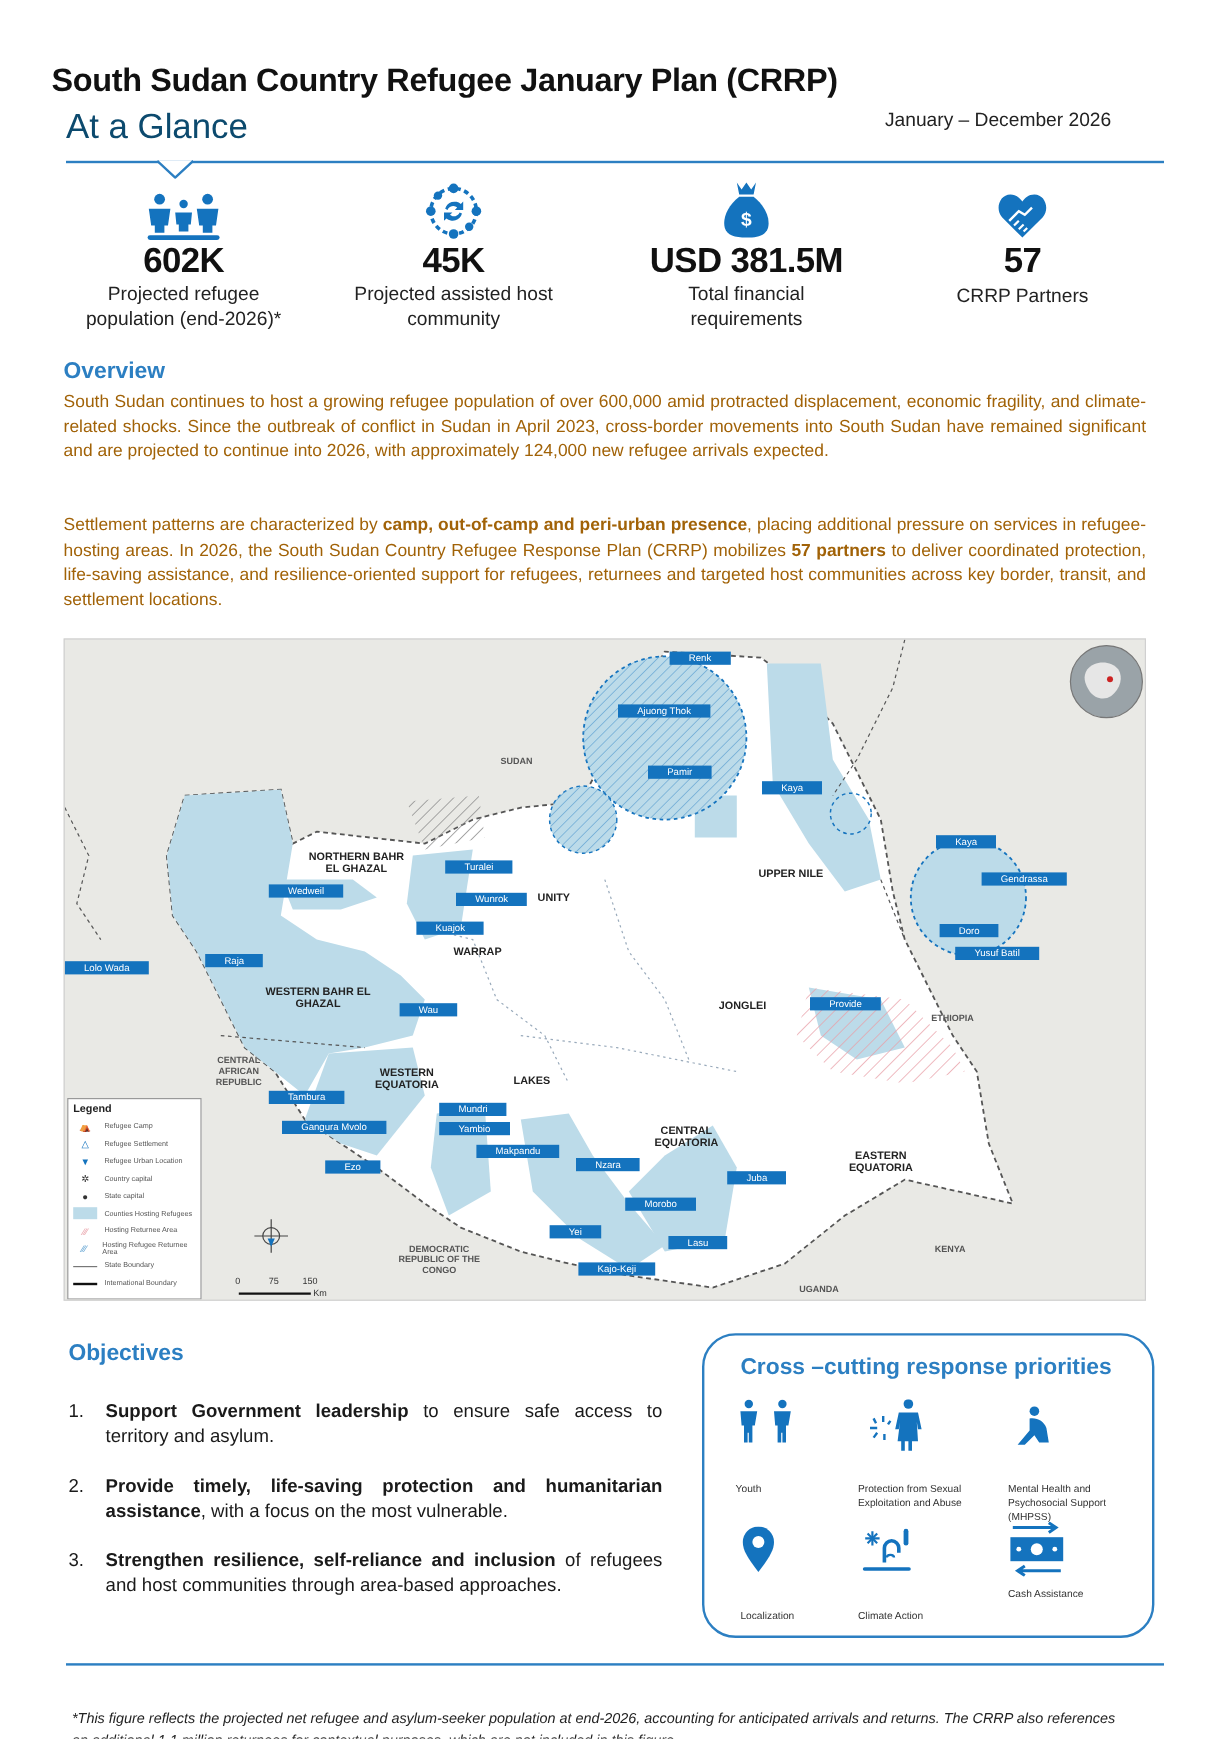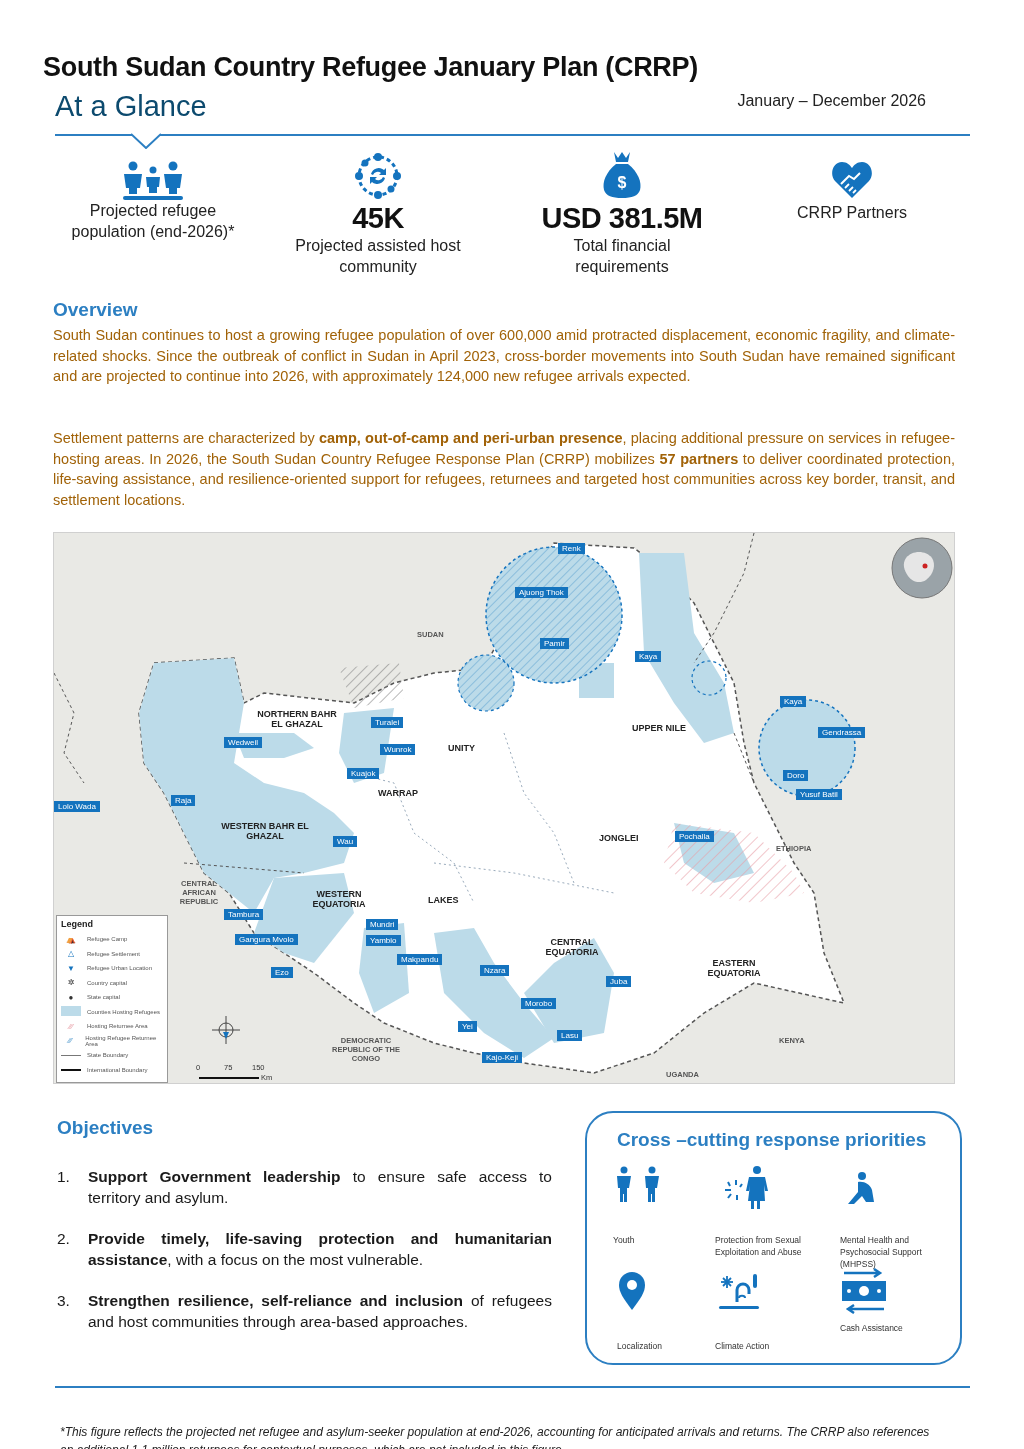--- a/index.html
+++ b/index.html
@@ -11,21 +11,21 @@
   .topline { left: 55px; top: 134px; width: 915px; height: 2px; background: #2c7fc2; }
   .notch { left: 131px; top: 133px; width: 30px; height: 16px; }
   .kpi { top: 150px; width: 210px; text-align: center; }
   .kpi .icon { height: 50px; display: flex; justify-content: center; align-items: flex-end; }
   .kpi .val { font-size: 29px; font-weight: bold; color: #111; margin-top: 2px; letter-spacing: -0.5px; }
   .kpi .lbl { font-size: 16px; color: #222; line-height: 21px; margin-top: 2px; }
   .section-h { font-size: 19px; font-weight: bold; color: #2c7fc2; }
   .para { font-size: 14.5px; line-height: 20.6px; text-align: justify; color: #a16207; }
   .map { left: 53px; top: 532px; width: 902px; height: 552px; background: #e9e9e5; border: 1px solid #d0d0d0; overflow: hidden; }
   .map svg { position: absolute; left: 0; top: 0; }
-  .mlabel { position: absolute; background: #1473be; color: #fff; font-size: 8px; padding: 1px 4px; white-space: nowrap; }
+  .mlabel { position: absolute; background: #1473be; color: #fff; font-size: 8px; padding: 1px 16px; white-space: nowrap; }
   .mstate { position: absolute; font-size: 9px; font-weight: bold; color: #222; text-align: center; line-height: 10px; white-space: nowrap; }
   .mcountry { position: absolute; font-size: 7.5px; font-weight: bold; color: #555; text-align: center; line-height: 9px; white-space: nowrap; }
   .legend { position: absolute; left: 2px; top: 382px; width: 112px; height: 168px; background: #fff; border: 1px solid #999; font-size: 6px; color: #555; padding: 3px 4px; }
   .legend .lh { font-size: 9px; font-weight: bold; color: #222; margin-bottom: 3px; }
   .legend .li { display: flex; align-items: center; height: 14.5px; }
   .legend .sw { width: 20px; margin-right: 6px; text-align: center; color: #1473be; font-size: 8px; }
   .obj-list { left: 57px; top: 1166px; width: 495px; }
   .obj { display: flex; font-size: 15.5px; line-height: 21px; margin-bottom: 20px; }
   .obj .num { width: 31px; flex-shrink: 0; }
   .obj .txt { text-align: justify; }
@@ -53,20 +53,21 @@
     <svg width="64" height="40" viewBox="0 0 64 40">
       <circle cx="12" cy="6" r="4.5" fill="#1473be"></circle>
         <circle cx="32" cy="10" r="3.5" fill="#1473be"></circle>
         <circle cx="52" cy="6" r="4.5" fill="#1473be"></circle>
       <path d="M3 14 h18 l-2 14 h-3 v6 h-8 v-6 h-3z" fill="#1473be"></path>
       <path d="M25 17 h14 l-1 10 h-2 v6 h-8 v-6 h-2z" fill="#1473be"></path>
       <path d="M43 14 h18 l-2 14 h-3 v6 h-8 v-6 h-3z" fill="#1473be"></path>
       <rect x="2" y="36" width="60" height="4" rx="2" fill="#1473be"></rect>
     </svg>
   </div>
+  <div class="val">602K</div>
   <div class="lbl" style="width:190px;margin:0 auto">Projected refugee population (end-2026)*</div>
 </div>
 <div class="abs kpi" style="left:273px">
   <div class="icon">
     <svg width="48" height="48" viewBox="0 0 48 48">
       <circle cx="24" cy="24" r="19" fill="none" stroke="#1473be" stroke-width="3" stroke-dasharray="4 3"></circle>
       <circle cx="24" cy="5" r="4" fill="#1473be"></circle>
         <circle cx="5" cy="24" r="4" fill="#1473be"></circle>
         <circle cx="43" cy="24" r="4" fill="#1473be"></circle>
         <circle cx="24" cy="43" r="4" fill="#1473be"></circle>
@@ -90,20 +91,21 @@
   <div class="lbl" style="width:130px;margin:0 auto">Total financial requirements</div>
 </div>
 <div class="abs kpi" style="left:747px">
   <div class="icon">
     <svg width="42" height="40" viewBox="0 0 42 40">
       <path d="M21 38 L4 21 C-2 14 2 2 11 2 C16 2 19 5 21 8 C23 5 26 2 31 2 C40 2 44 14 38 21z" fill="#1473be"></path>
       <path d="M10 24 l8 -8 l5 3 l6 -6" fill="none" stroke="#fff" stroke-width="2"></path>
       <path d="M14 28 l4 -4 M18 31 l4 -4 M22 33 l3 -3" stroke="#fff" stroke-width="1.8"></path>
     </svg>
   </div>
+  <div class="val">57</div>
   <div class="lbl">CRRP Partners</div>
 </div>
 
 <div class="abs section-h" style="left:53px;top:299px">Overview</div>
 <div class="abs para" style="left:53px;top:325px;width:902px">South Sudan continues to host a growing refugee population of over 600,000 amid protracted displacement, economic fragility, and climate-related shocks. Since the outbreak of conflict in Sudan in April 2023, cross-border movements into South Sudan have remained significant and are projected to continue into 2026, with approximately 124,000 new refugee arrivals expected.</div>
 <div class="abs para" style="left:53px;top:428px;width:902px"><span>Settlement patterns are characterized by </span><b>camp, out-of-camp and peri-urban presence</b><span>, placing additional pressure on services in refugee-hosting areas. In 2026, the South Sudan Country Refugee Response Plan (CRRP) mobilizes </span><b>57 partners</b><span> to deliver coordinated protection, life-saving assistance, and resilience-oriented support for refugees, returnees and targeted host communities across key border, transit, and settlement locations.</span></div>
 
 <div class="abs map">
   <svg width="902" height="552" viewBox="0 0 902 552">
 
@@ -185,21 +187,21 @@
   <div class="mlabel" style="left:461px;top:54px">Ajuong Thok</div>
   <div class="mlabel" style="left:486px;top:105px">Pamir</div>
   <div class="mlabel" style="left:581px;top:118px">Kaya</div>
   <div class="mlabel" style="left:170px;top:204px">Wedweil</div>
   <div class="mlabel" style="left:317px;top:184px">Turalei</div>
   <div class="mlabel" style="left:326px;top:211px">Wunrok</div>
   <div class="mlabel" style="left:293px;top:235px">Kuajok</div>
   <div class="mlabel" style="left:117px;top:262px">Raja</div>
   <div class="mlabel" style="left:0px;top:268px">Lolo Wada</div>
   <div class="mlabel" style="left:279px;top:303px">Wau</div>
-  <div class="mlabel" style="left:621px;top:298px">Pochalla</div>
+  <div class="mlabel" style="left:621px;top:298px">Provide</div>
   <div class="mlabel" style="left:726px;top:163px">Kaya</div>
   <div class="mlabel" style="left:764px;top:194px">Gendrassa</div>
   <div class="mlabel" style="left:729px;top:237px">Doro</div>
   <div class="mlabel" style="left:742px;top:256px">Yusuf Batil</div>
   <div class="mlabel" style="left:170px;top:376px">Tambura</div>
   <div class="mlabel" style="left:181px;top:401px">Gangura Mvolo</div>
   <div class="mlabel" style="left:217px;top:434px">Ezo</div>
   <div class="mlabel" style="left:312px;top:402px">Yambio</div>
   <div class="mlabel" style="left:343px;top:421px">Makpandu</div>
   <div class="mlabel" style="left:312px;top:386px">Mundri</div>

